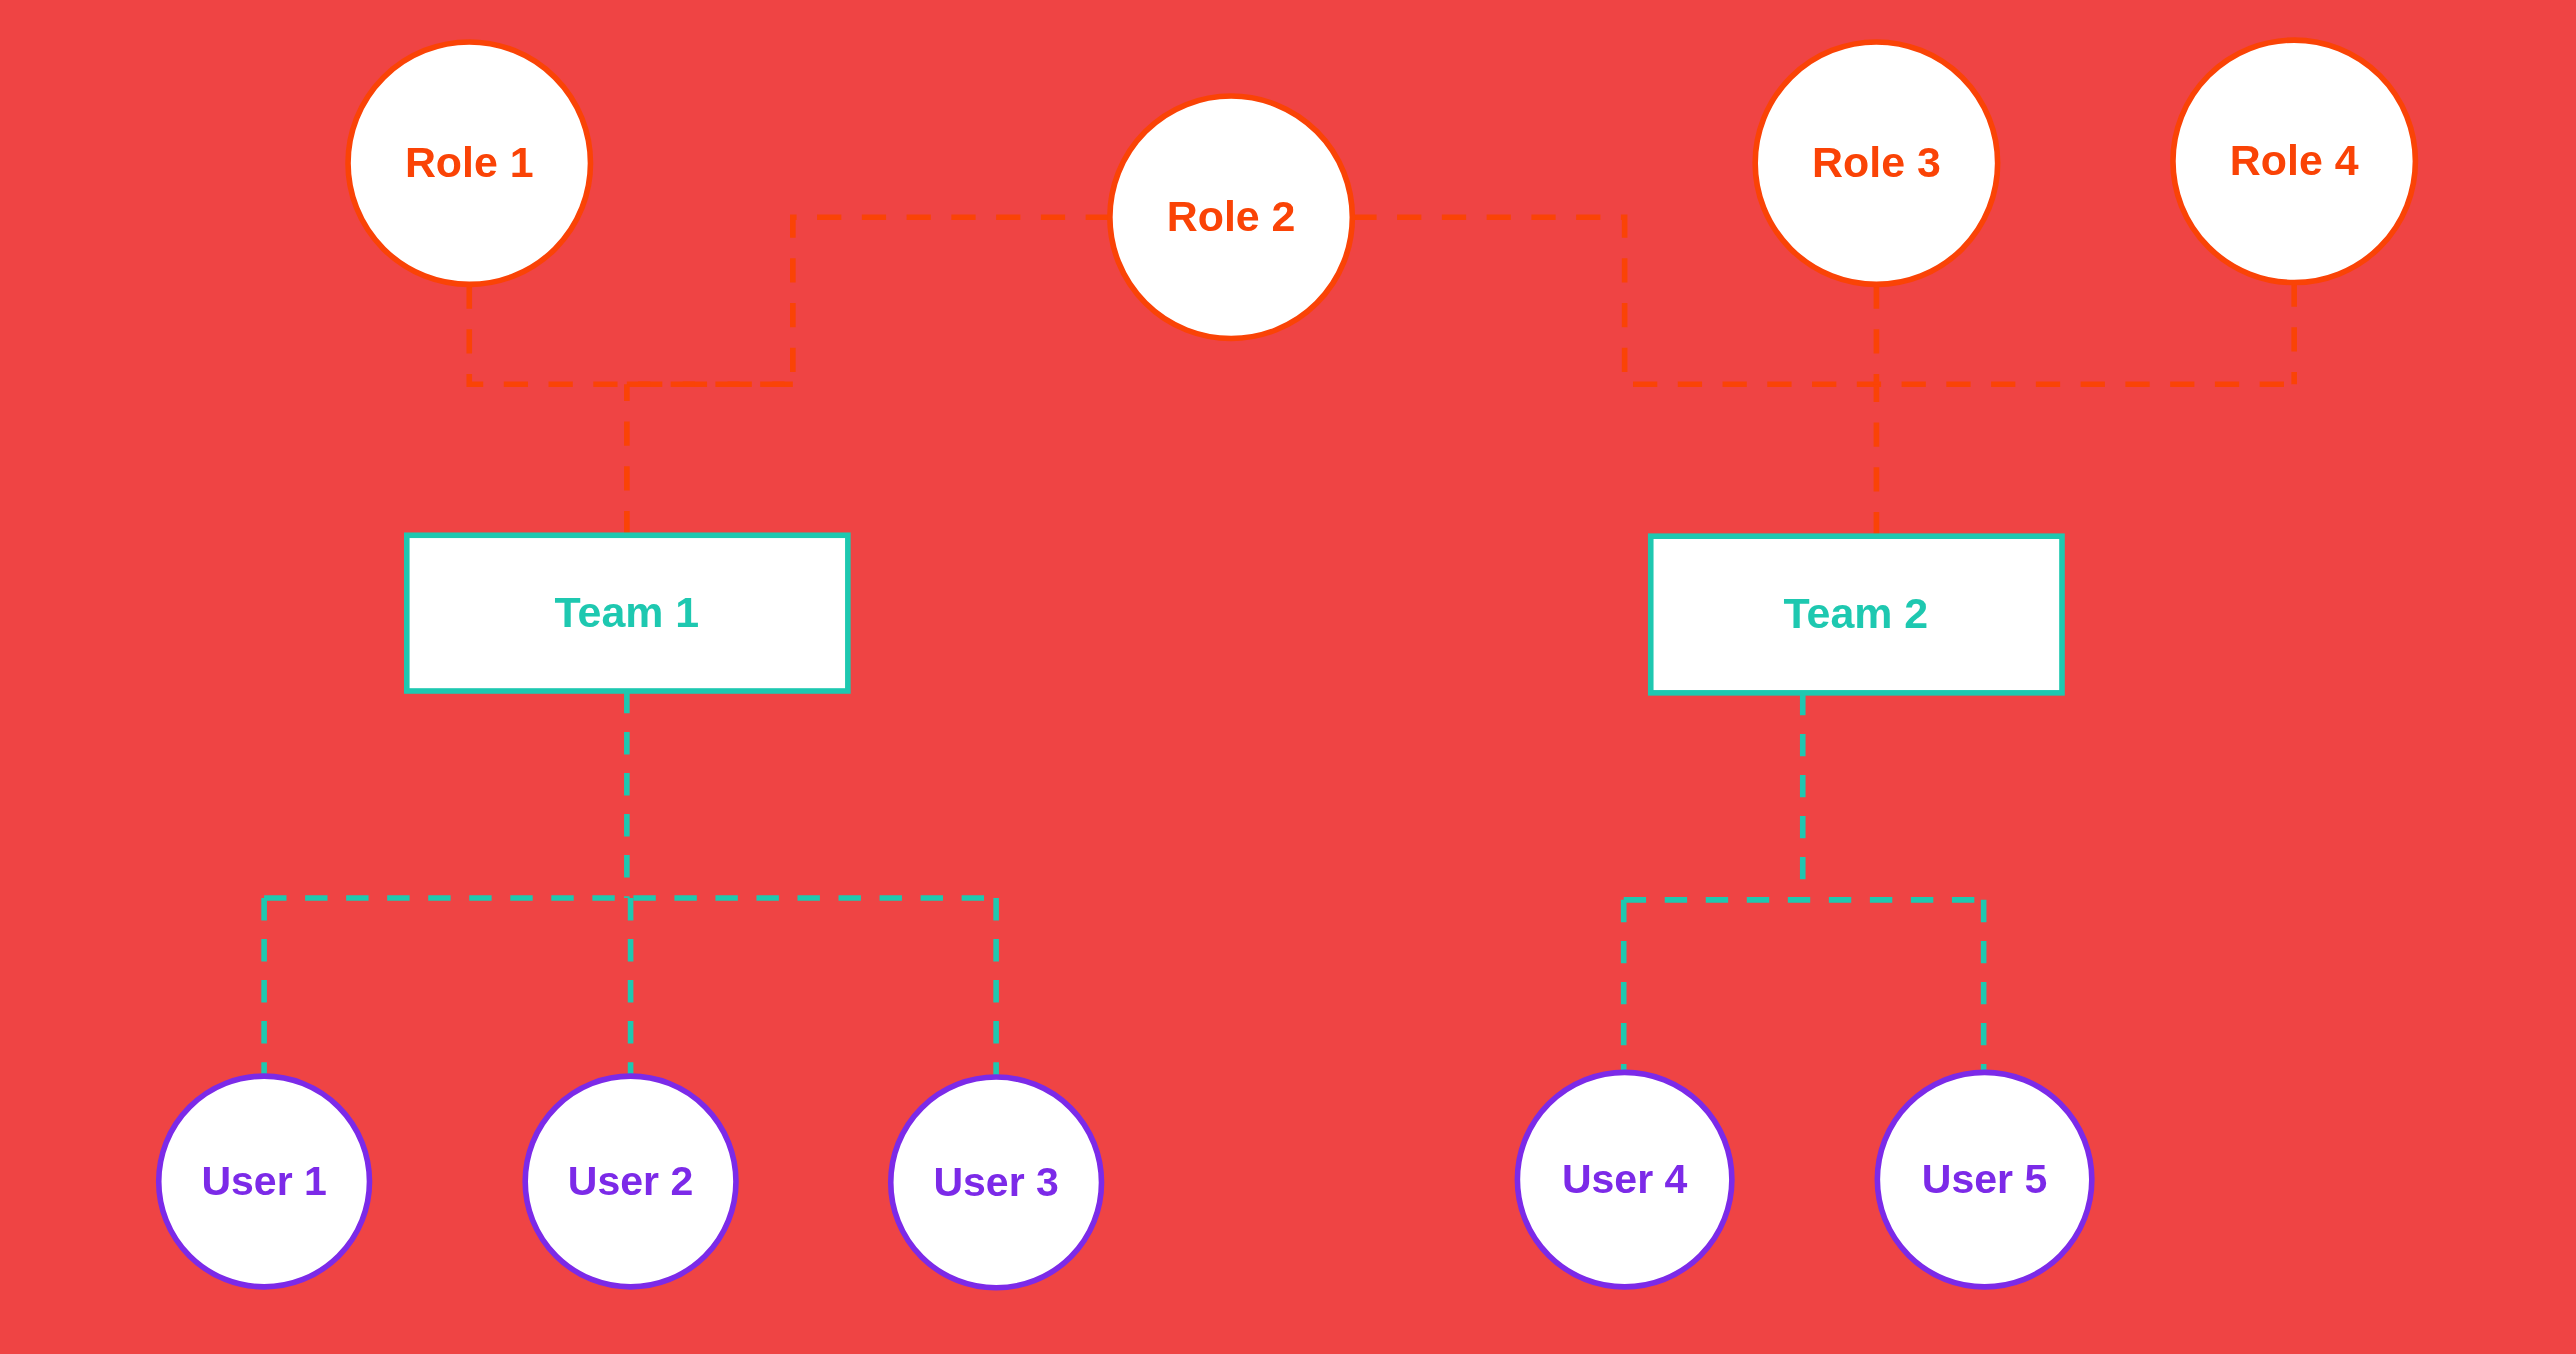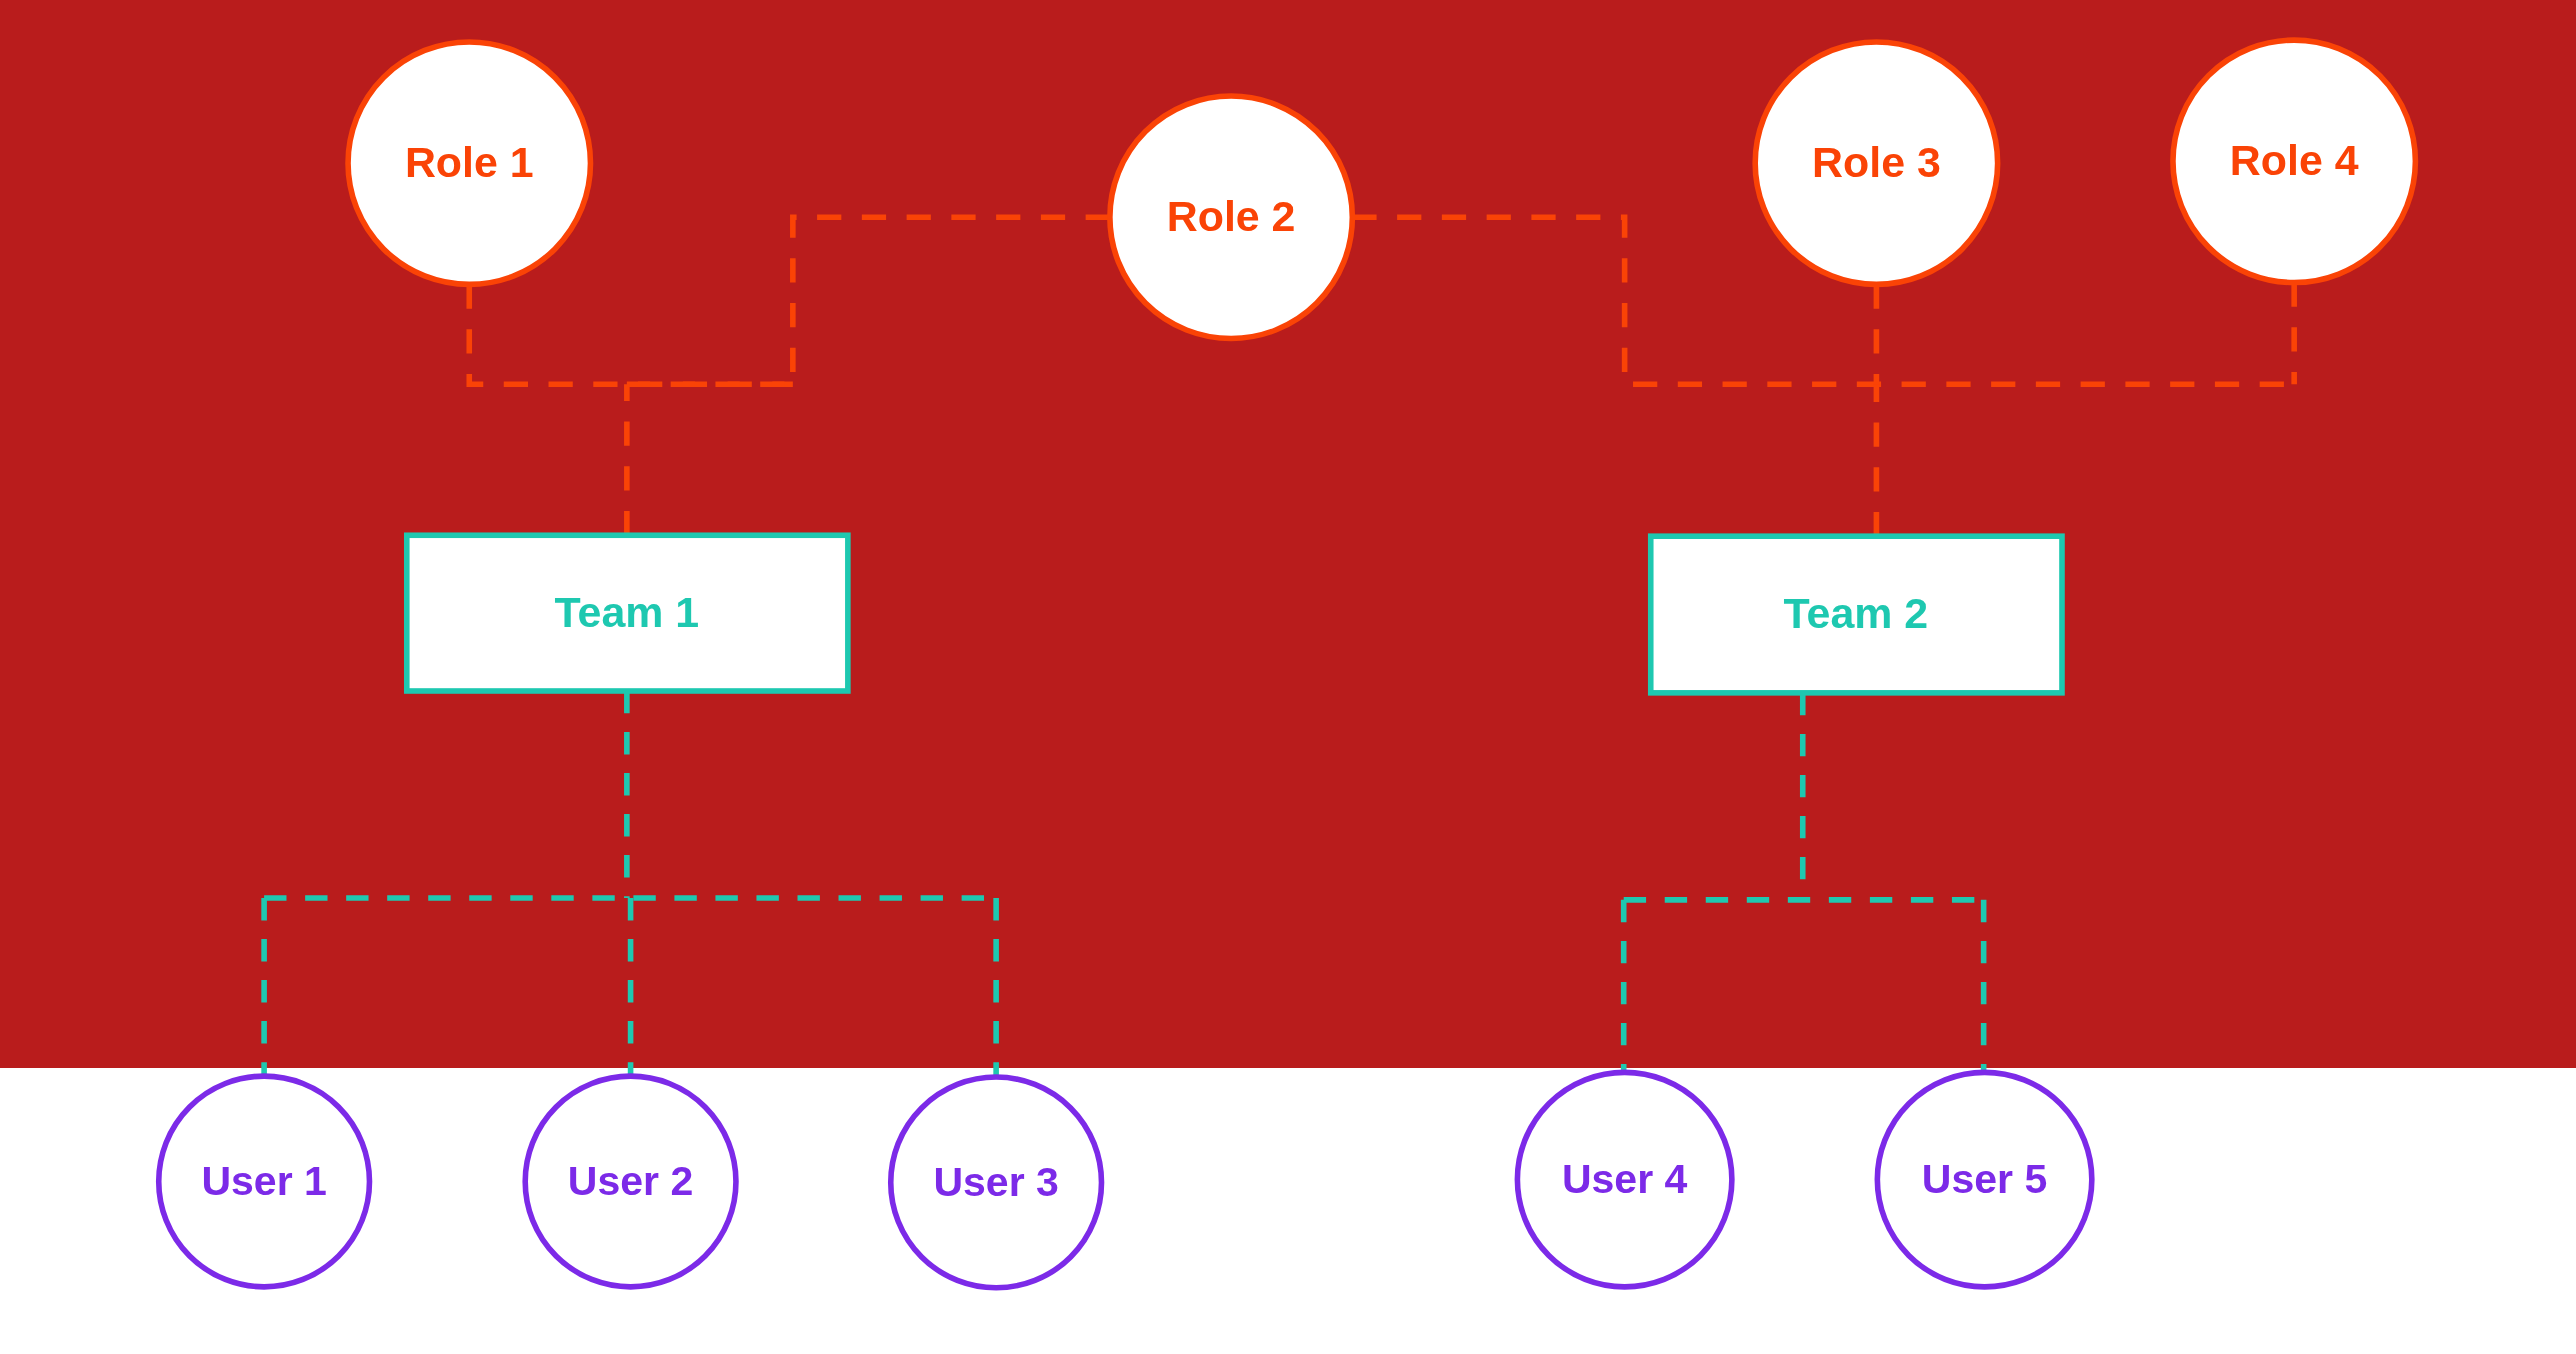--- a/index.html
+++ b/index.html
@@ -10,22 +10,22 @@
   }
   body {
     width: 2576px;
     height: 1354px;
     overflow: hidden;
     font-family: "Liberation Sans", "DejaVu Sans", sans-serif;
   }
   #diagram-root {
     position: relative;
     width: 2576px;
-    height: 1068px;
-    background: #b91c1c;
+    height: 1354px;
+    background: #ef4444;
     text-decoration: underline;
   }
   svg#org-chart {
     display: block;
     width: 2576px;
     height: 1354px;
   }
   .node-label {
     font-family: "Liberation Sans", "DejaVu Sans", sans-serif;
     font-weight: bold;

